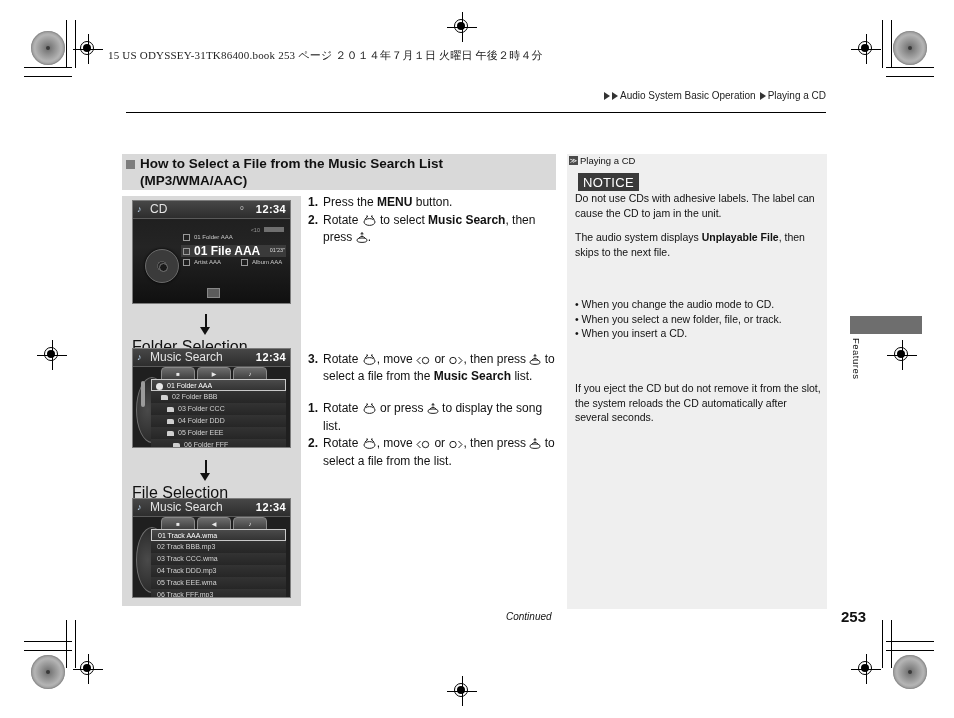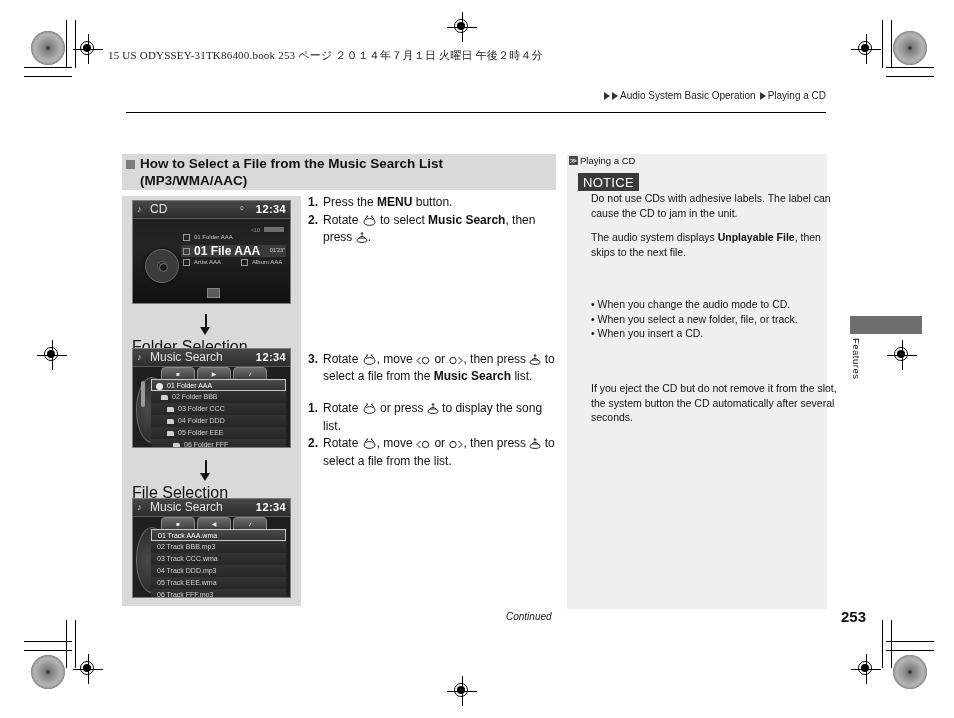--- a/index.html
+++ b/index.html
@@ -91,21 +91,21 @@
   .b{font-weight:bold;}
   .ic{display:inline-block;vertical-align:-2px;}
   .para{position:absolute;left:308px;width:252px;font-size:12px;line-height:17.5px;color:#111;}
 
   
   .side{position:absolute;left:567px;top:154px;width:260px;height:455px;background:#efefef;}
   .side-hd{position:absolute;left:569px;top:155px;font-size:9.5px;color:#111;display:flex;align-items:center;gap:2px;}
   .side-hd .gl{display:inline-block;width:9px;height:9px;background:#4a4a4a;color:#fff;font-size:7px;line-height:9px;text-align:center;}
   .notice-tag{position:absolute;left:578px;top:173px;background:#3a3a3a;color:#fff;font-size:13px;
      padding:1.5px 5px;letter-spacing:.3px;}
-  .side-p{position:absolute;left:575px;width:248px;font-size:10.5px;line-height:14.5px;color:#111;margin-left:16px;}
+  .side-p{position:absolute;left:575px;width:248px;font-size:10.5px;line-height:14.5px;color:#111;}
   .side-li{font-size:10.5px;line-height:14.5px;}
   
   .continued{position:absolute;left:506px;top:611px;font-size:10px;font-style:italic;color:#111;}
   .pagenum{position:absolute;left:841px;top:608px;font-size:15px;font-weight:bold;color:#111;}
   
   .thumb{position:absolute;left:850px;top:316px;width:72px;height:18px;background:#6e6e6e;}
   .thumb-lbl{position:absolute;left:844px;top:338px;width:18px;font-size:9.5px;color:#111;
      writing-mode:vertical-rl;text-orientation:mixed;letter-spacing:.5px;}
 </style>
 </head>
@@ -381,18 +381,18 @@
 <div class="notice-tag">NOTICE</div>
 <div class="side-p" style="top:191px;">Do not use CDs with adhesive labels. The label can cause the CD to jam in the unit.</div>
 <div class="side-p" style="top:230px;">
   <div><span>The audio system displays </span><span class="b">Unplayable File</span><span>, then skips to the next file.</span></div>
 </div>
 <div class="side-p" style="top:297px;">
   <div class="side-li">• <span>When you change the audio mode to CD.</span></div>
   <div class="side-li">• <span>When you select a new folder, file, or track.</span></div>
   <div class="side-li">• <span>When you insert a CD.</span></div>
 </div>
-<div class="side-p" style="top:381px;">If you eject the CD but do not remove it from the slot, the system button the CD automatically after several seconds.</div>
+<div class="side-p" style="top:381px;">If you eject the CD but do not remove it from the slot, the system reloads the CD automatically after several seconds.</div>
 
 <div class="continued">Continued</div>
 <div class="pagenum">253</div>
 <div class="thumb"></div>
 <div class="thumb-lbl">Features</div>
 
 </body></html>

